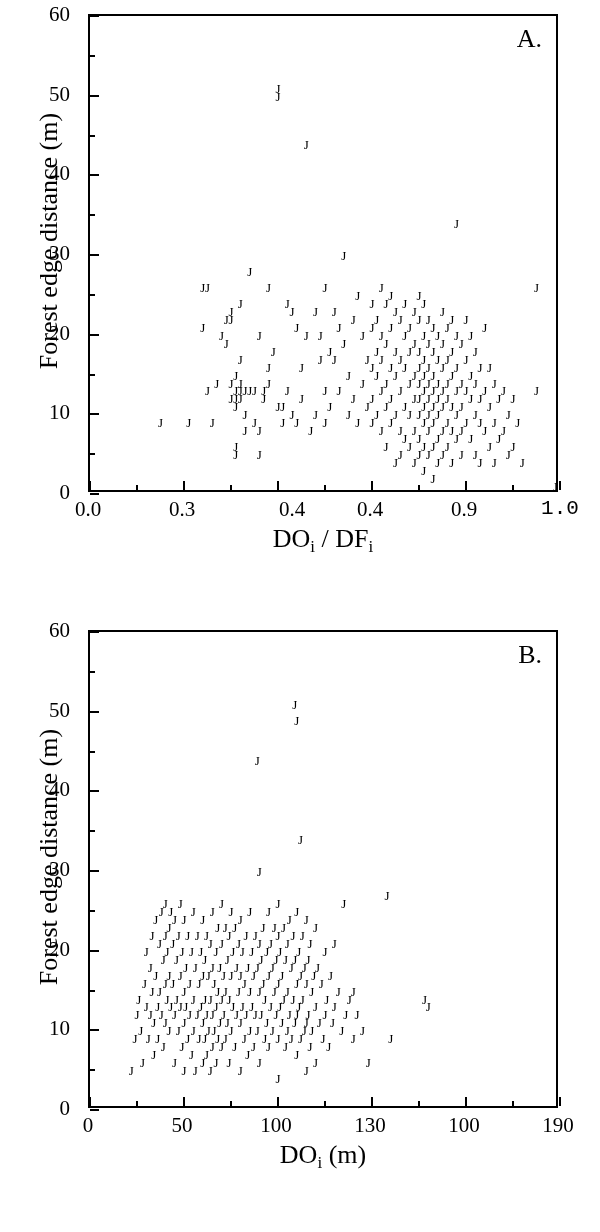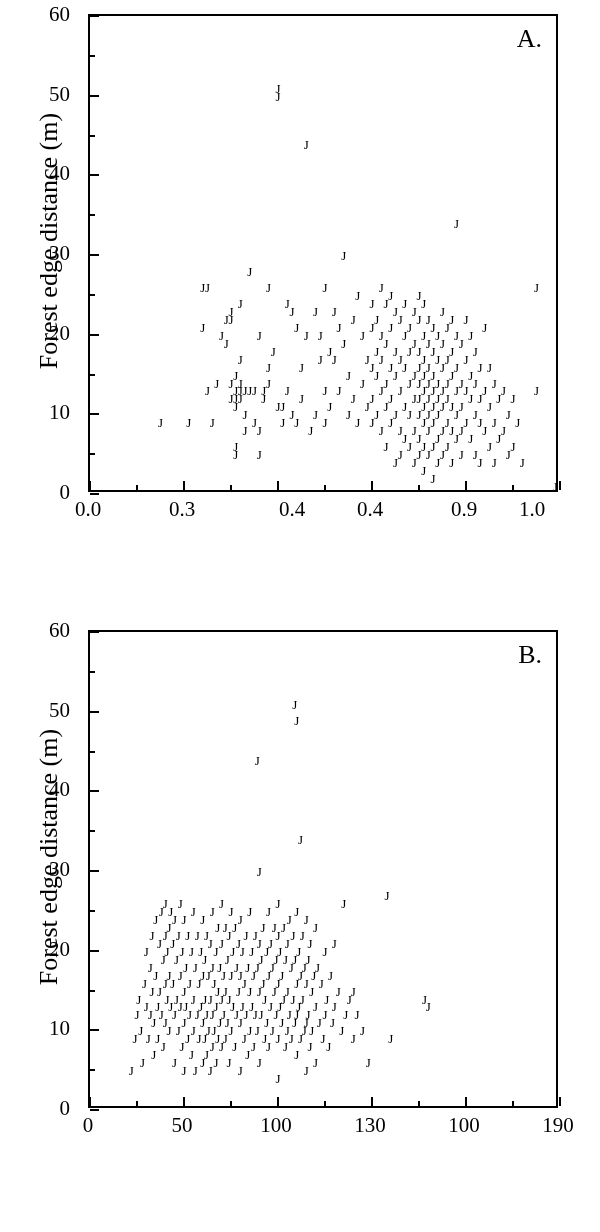--- a/index.html
+++ b/index.html
@@ -446,22 +446,25 @@
         <div class="tick tick-y" style="top: 78.6667px;"></div>
         <div class="tick tick-y minor" style="top: 38.8333px;"></div>
         <div class="tick tick-y" style="top: -1px;"></div>
       </div>
     <div class="xlabels">
         <span style="left: 0px;">0.0</span>
         <span style="left: 94px;">0.3</span>
         <span style="left: 204px;">0.4</span>
         <span style="left: 282px;">0.4</span>
         <span style="left: 376px;">0.9</span>
-        <span style="left: 444px;">1.0</span>
+        <span style="left: 472px; font-family: Liberation Mono, monospace;">1.0</span>
       </div>
+    <div class="axis-title-x">
+      <span>DO</span><sub>i</sub><span> / </span><span>DF</span><sub>i</sub>
+    </div>
   </div>
 
   <div class="panel" id="panel-b">
     <div class="axis-title-y">Forest edge distance (m)</div>
     <div class="ylabels">
         <span style="top: 478px;">0</span>
         <span style="top: 398.333px;">10</span>
         <span style="top: 318.667px;">20</span>
         <span style="top: 239px;">30</span>
         <span style="top: 159.333px;">40</span>
@@ -768,15 +771,18 @@
         <div class="tick tick-y" style="top: -1px;"></div>
       </div>
     <div class="xlabels">
         <span style="left: 0px;">0</span>
         <span style="left: 94px;">50</span>
         <span style="left: 188px;">100</span>
         <span style="left: 282px;">130</span>
         <span style="left: 376px;">100</span>
         <span style="left: 470px;">190</span>
       </div>
+    <div class="axis-title-x">
+      <span>DO</span><sub>i</sub><span> (m)</span>
+    </div>
   </div>
 
 </div>
 
 </body></html>

